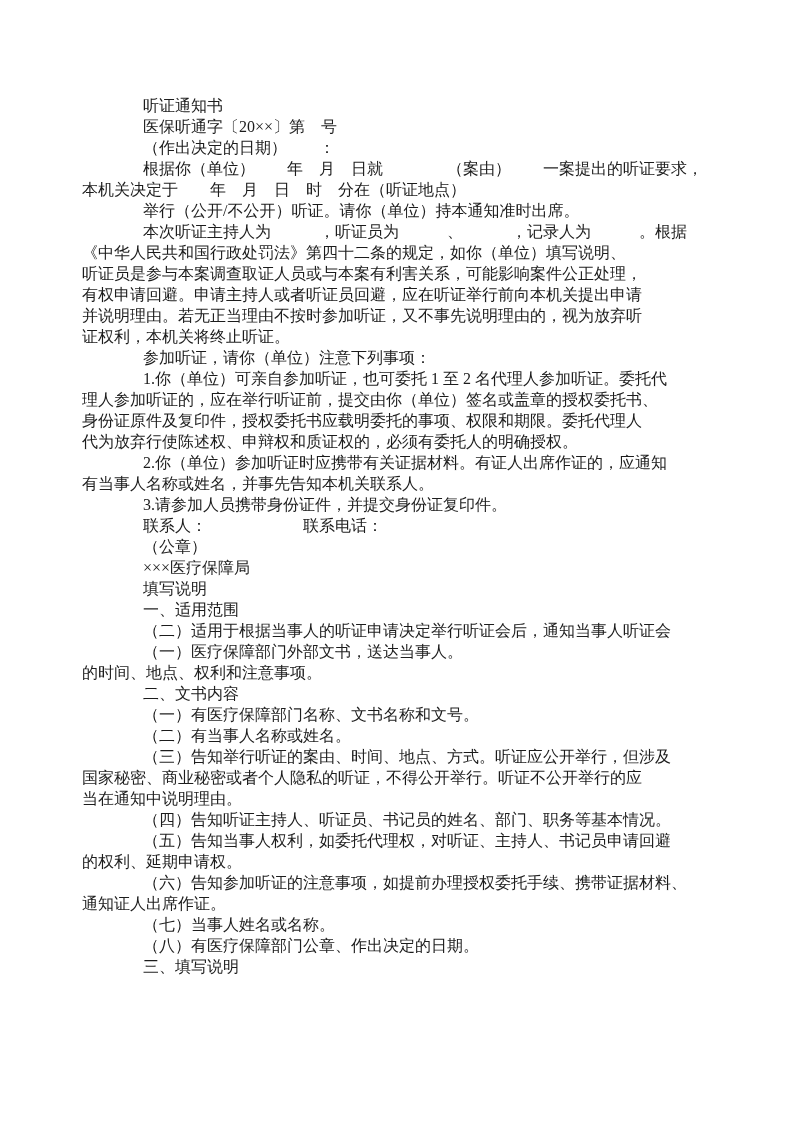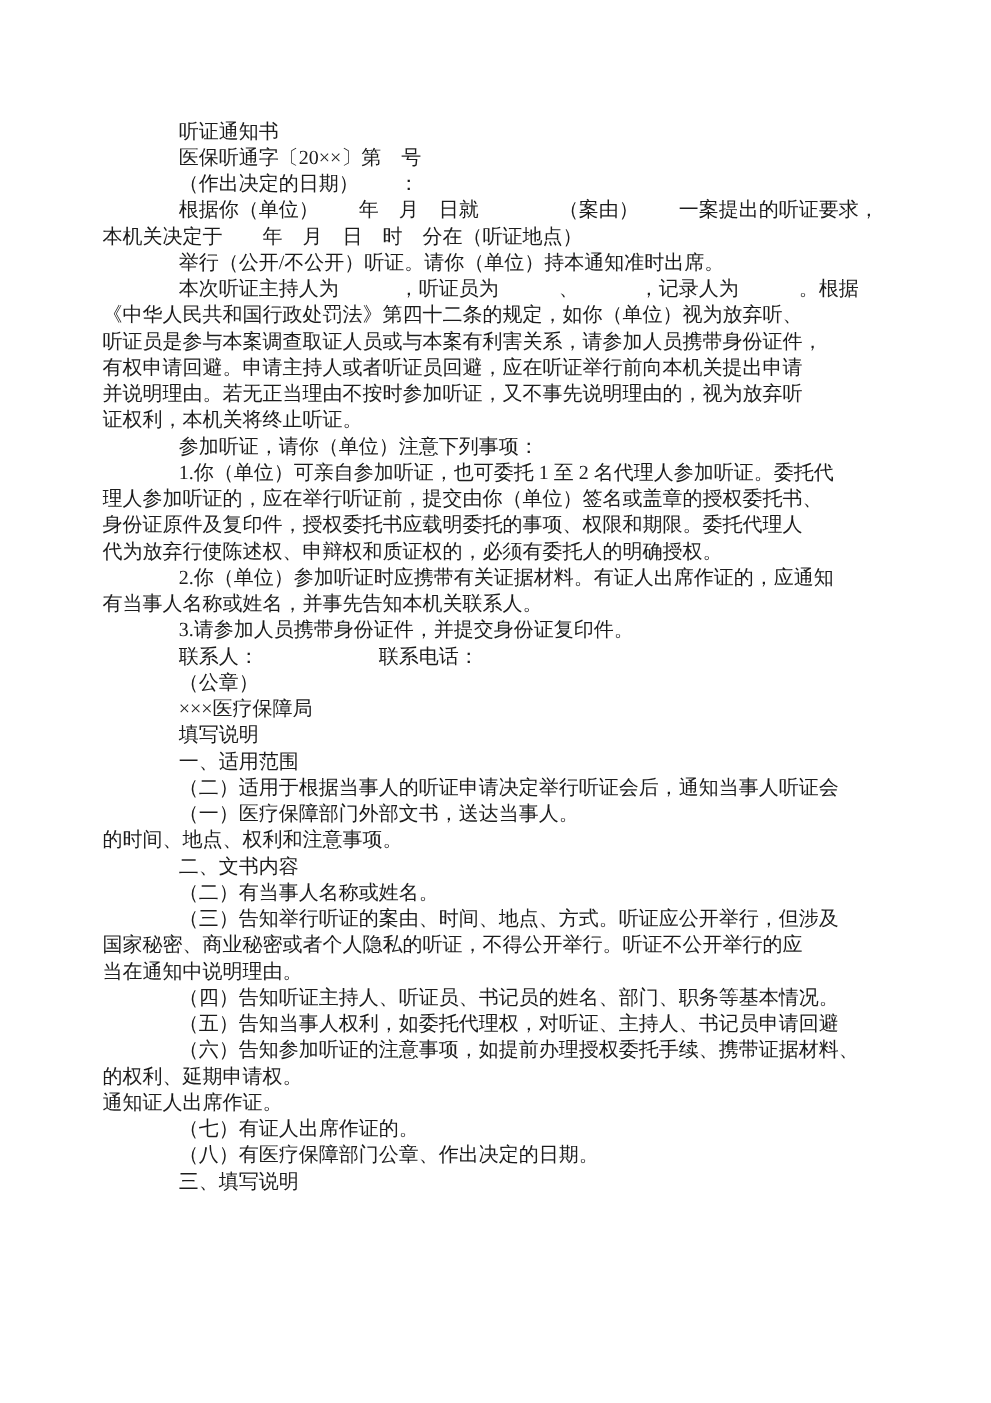--- a/index.html
+++ b/index.html
@@ -42,48 +42,49 @@
 
 <div class="page">
   <div class="doc-body">
       <div class="line indent">听证通知书</div>
       <div class="line indent">医保听通字〔20××〕第　号</div>
       <div class="line indent">（作出决定的日期）　　：</div>
       <div class="line indent">根据你（单位）　　年　月　日就　　　　（案由）　　一案提出的听证要求，</div>
       <div class="line">本机关决定于　　年　月　日　时　分在（听证地点）</div>
       <div class="line indent">举行（公开/不公开）听证。请你（单位）持本通知准时出席。</div>
       <div class="line indent">本次听证主持人为　　　，听证员为　　　、　　　，记录人为　　　。根据</div>
-      <div class="line">《中华人民共和国行政处罚法》第四十二条的规定，如你（单位）视为放弃听、</div>
-      <div class="line">听证员是参与本案调查取证人员或与本案有利害关系，请参加人员携带身份证件，</div>
+      <div class="line">《中华人民共和国行政处罚法》第四十二条的规定，如你（单位）填写说明、</div>
+      <div class="line">听证员是参与本案调查取证人员或与本案有利害关系，可能影响案件公正处理，</div>
       <div class="line">有权申请回避。申请主持人或者听证员回避，应在听证举行前向本机关提出申请</div>
       <div class="line">并说明理由。若无正当理由不按时参加听证，又不事先说明理由的，视为放弃听</div>
       <div class="line">证权利，本机关将终止听证。</div>
       <div class="line indent">参加听证，请你（单位）注意下列事项：</div>
       <div class="line indent">1.你（单位）可亲自参加听证，也可委托 1 至 2 名代理人参加听证。委托代</div>
       <div class="line">理人参加听证的，应在举行听证前，提交由你（单位）签名或盖章的授权委托书、</div>
       <div class="line">身份证原件及复印件，授权委托书应载明委托的事项、权限和期限。委托代理人</div>
       <div class="line">代为放弃行使陈述权、申辩权和质证权的，必须有委托人的明确授权。</div>
       <div class="line indent">2.你（单位）参加听证时应携带有关证据材料。有证人出席作证的，应通知</div>
       <div class="line">有当事人名称或姓名，并事先告知本机关联系人。</div>
       <div class="line indent">3.请参加人员携带身份证件，并提交身份证复印件。</div>
       <div class="line indent">联系人：　　　　　　联系电话：</div>
       <div class="line indent">（公章）</div>
       <div class="line indent">×××医疗保障局</div>
       <div class="line indent">填写说明</div>
       <div class="line indent">一、适用范围</div>
       <div class="line indent">（二）适用于根据当事人的听证申请决定举行听证会后，通知当事人听证会</div>
       <div class="line indent">（一）医疗保障部门外部文书，送达当事人。</div>
       <div class="line">的时间、地点、权利和注意事项。</div>
       <div class="line indent">二、文书内容</div>
+      <div class="line indent">（一）有医疗保障部门名称、文书名称和文号。</div>
       <div class="line indent">（二）有当事人名称或姓名。</div>
       <div class="line indent">（三）告知举行听证的案由、时间、地点、方式。听证应公开举行，但涉及</div>
       <div class="line">国家秘密、商业秘密或者个人隐私的听证，不得公开举行。听证不公开举行的应</div>
       <div class="line">当在通知中说明理由。</div>
       <div class="line indent">（四）告知听证主持人、听证员、书记员的姓名、部门、职务等基本情况。</div>
       <div class="line indent">（五）告知当事人权利，如委托代理权，对听证、主持人、书记员申请回避</div>
+      <div class="line">的权利、延期申请权。</div>
       <div class="line indent">（六）告知参加听证的注意事项，如提前办理授权委托手续、携带证据材料、</div>
-      <div class="line">的权利、延期申请权。</div>
       <div class="line">通知证人出席作证。</div>
-      <div class="line indent">（七）有证人出席作证的。</div>
+      <div class="line indent">（七）当事人姓名或名称。</div>
       <div class="line indent">（八）有医疗保障部门公章、作出决定的日期。</div>
       <div class="line indent">三、填写说明</div>
     </div>
 </div>
 
 </body></html>

